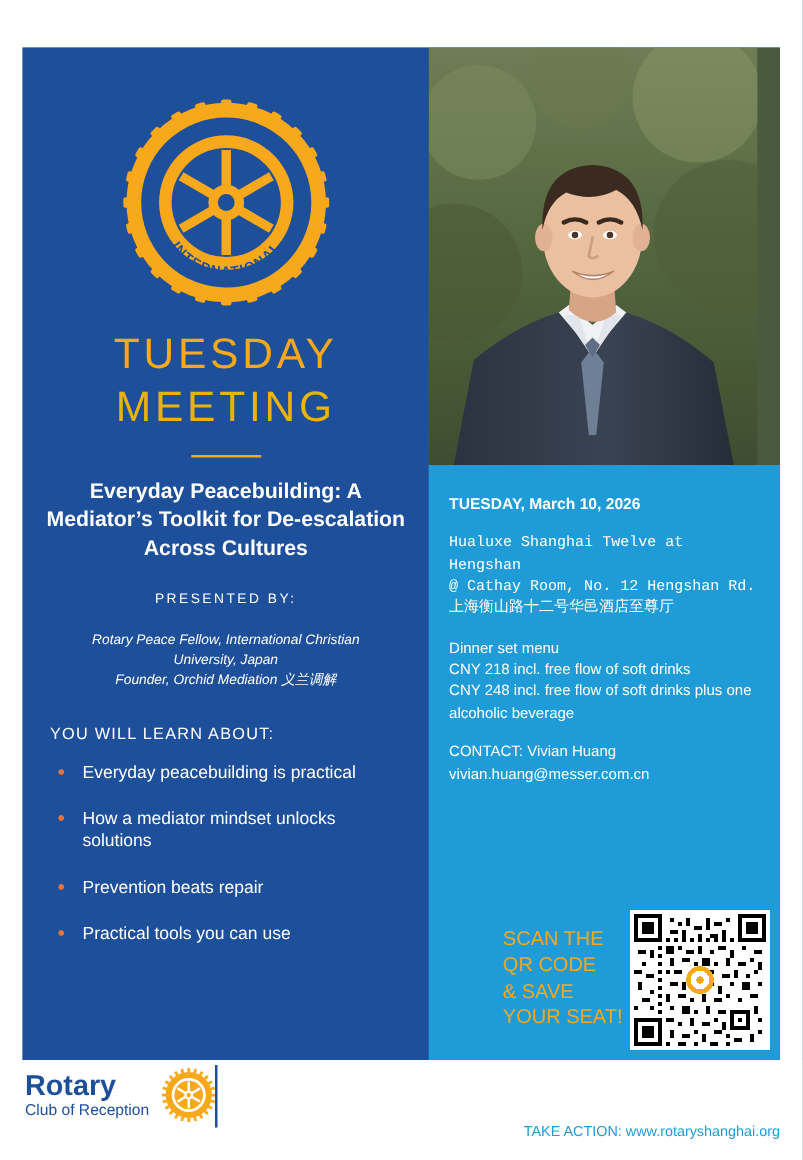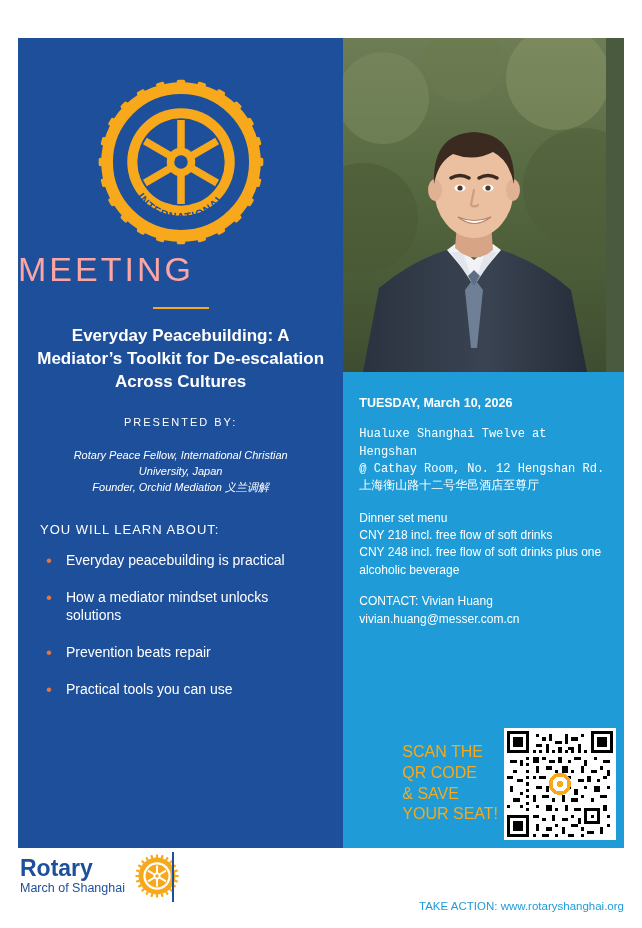--- a/index.html
+++ b/index.html
@@ -46,22 +46,22 @@
   }
   .tuesday {
     text-align: center;
     color: #f7a81b;
     font-size: 34px;
     letter-spacing: 3px;
     margin-top: 18px;
     font-family: "Liberation Sans", sans-serif;
   }
   .meeting {
-    text-align: left;
-    color: #fca5a5;
+    text-align: center;
+    color: #eab308;
     font-size: 34px;
     letter-spacing: 3px;
     margin-top: 4px;
   }
   .rule {
     width: 56px;
     height: 2px;
     background: #f7a81b;
     margin: 18px auto 16px auto;
   }
@@ -339,20 +339,21 @@
               <textPath href="#arcTop" startOffset="50%" text-anchor="middle">ROTARY</textPath>
             </text>
             <text font-size="13" font-family="Liberation Sans, sans-serif" fill="#1d4f9b" font-weight="bold" letter-spacing="1.5">
               <textPath href="#arcBot" startOffset="50%" text-anchor="middle">INTERNATIONAL</textPath>
             </text>
           </g>
         </svg>
       </div>
     </div>
 
+    <div class="tuesday">TUESDAY</div>
     <div class="meeting">MEETING</div>
     <div class="rule"></div>
 
     <div class="talk-title">Everyday Peacebuilding: A Mediator’s Toolkit for De-escalation Across Cultures</div>
 
     <div class="presented">PRESENTED  BY:</div>
     <div class="speaker-sub" style="white-space: pre-line;">Rotary Peace Fellow, International Christian University, Japan
 Founder, Orchid Mediation 义兰调解</div>
 
     <div class="learn-head">YOU WILL LEARN ABOUT:</div>
@@ -585,21 +586,21 @@
         </div>
       </div>
     </div>
   </div>
 </div>
 
 <div class="footer">
   <div class="footer-logo">
     <div class="footer-text">
       <div class="footer-rotary">Rotary</div>
-      <div class="footer-club">March of Shanghai</div>
+      <div class="footer-club">Club of Reception</div>
     </div>
     <div class="footer-wheel">
       <svg viewBox="0 0 200 200" width="44" height="44" aria-hidden="true">
         <g fill="#f7a81b">
           <g>
             <g transform="rotate(0 100 100)">
                 <rect x="95" y="2" width="10" height="16" rx="2"></rect>
               </g>
             <g transform="rotate(15 100 100)">
                 <rect x="95" y="2" width="10" height="16" rx="2"></rect>

